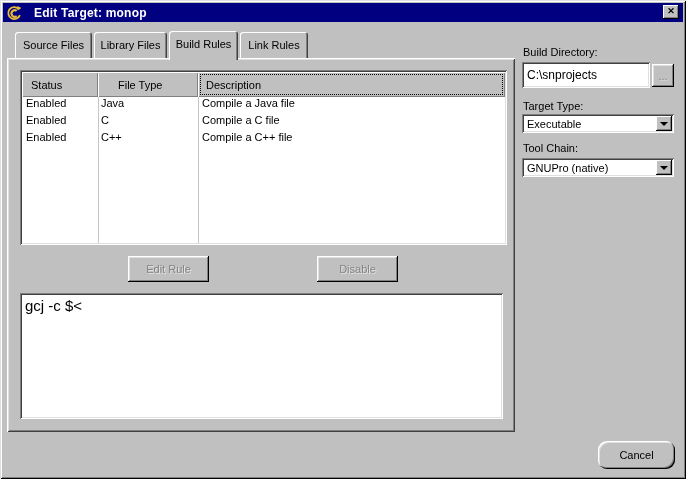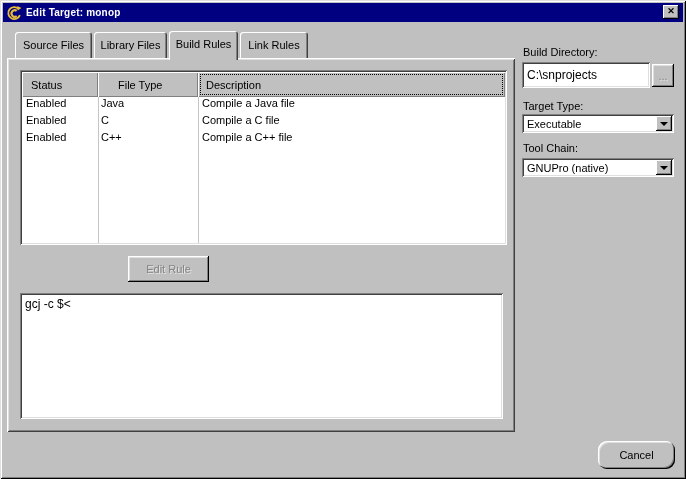--- a/index.html
+++ b/index.html
@@ -9,21 +9,21 @@
     font-family:"Liberation Sans", sans-serif; font-size:11px; color:#000;
     box-shadow: inset 1px 1px 0 #dfdfdf, inset -1px -1px 0 #000,
                 inset 2px 2px 0 #fff,    inset -2px -2px 0 #808080;
     overflow:hidden;
   }
   .titlebar {
     position:absolute; left:3px; top:3px; width:680px; height:19px;
     background:#000080; display:flex; align-items:center; padding:0 3px;
   }
   .app-icon { width:16px; height:16px; flex:0 0 16px; margin-top:1px; }
-  .title { color:#fff; font-weight:bold; margin-left:4px; font-size:10px; letter-spacing:.2px; }
+  .title { color:#fff; font-weight:bold; margin-left:12px; font-size:12px; letter-spacing:.2px; }
   .close-btn {
     position:absolute; right:4px; top:2px; width:16px; height:14px;
     background:#c0c0c0; display:flex; align-items:center; justify-content:center;
     box-shadow: inset -1px -1px 0 #000, inset 1px 1px 0 #fff, inset -2px -2px 0 #808080;
     font-size:9px; font-weight:bold; line-height:1; padding-bottom:1px; cursor:default;
   }
   .tab {
     position:absolute; top:32px; height:26px; background:#c0c0c0;
     border-radius:3px 3px 0 0; display:flex; align-items:center; justify-content:center;
     box-shadow: inset 1px 1px 0 #fff, inset -1px 0 0 #404040, inset -2px 0 0 #808080;
@@ -59,21 +59,21 @@
   .btn {
     position:absolute; background:#c0c0c0; display:flex; align-items:center; justify-content:center;
     box-shadow: inset -1px -1px 0 #000, inset 1px 1px 0 #fff,
                 inset -2px -2px 0 #808080, inset 2px 2px 0 #dfdfdf;
     font-size:11px; cursor:default;
   }
   .btn.disabled { color:#848484; text-shadow:1px 1px 0 #e4e4e4; }
   .cmdbox {
     position:absolute; left:20px; top:293px; width:483px; height:126px;
     border:none; outline:none; resize:none; padding:4px 5px;
-    font-family:"Liberation Sans", sans-serif; font-size:12px; color:#000;
+    font-family:"Liberation Sans", sans-serif; font-size:15px; color:#000;
   }
   .side-label { position:absolute; left:523px; }
   .field { position:absolute; left:522px; width:128px; }
   .field input {
     border:none; outline:none; width:100%; height:100%; background:transparent;
     font-family:"Liberation Sans", sans-serif; font-size:12px; padding:2px 2px 2px 5px;
   }
   .combo { position:absolute; left:522px; width:152px; height:19px; }
   .combo .val { position:absolute; left:5px; top:0; bottom:0; right:20px; display:flex; align-items:center; white-space:nowrap; overflow:hidden; }
   .combo-arrow-btn {
@@ -145,20 +145,23 @@
     <div class="lv-row">
       <div class="lv-cell c1">Enabled</div>
       <div class="lv-cell c2">C++</div>
       <div class="lv-cell c3">Compile a C++ file</div>
     </div>
   </div>
 
   <div class="btn disabled" style="left:128px; top:256px; width:81px; height:26px; z-index:3;">
     <span>Edit Rule</span>
   </div>
+  <div class="btn disabled" style="left:317px; top:256px; width:81px; height:26px; z-index:3;">
+    <span>Disable</span>
+  </div>
 
   <textarea class="cmdbox sunken" style="z-index: 3;" spellcheck="false">gcj -c $&lt;</textarea>
 
   <div class="side-label" style="top:46px;">Build Directory:</div>
   <div class="field sunken" style="top:62px; height:26px;">
     <input value="C:\snprojects" style="">
   </div>
   <div class="btn disabled" style="left:652px; top:64px; width:22px; height:23px;">
     <span>...</span>
   </div>

